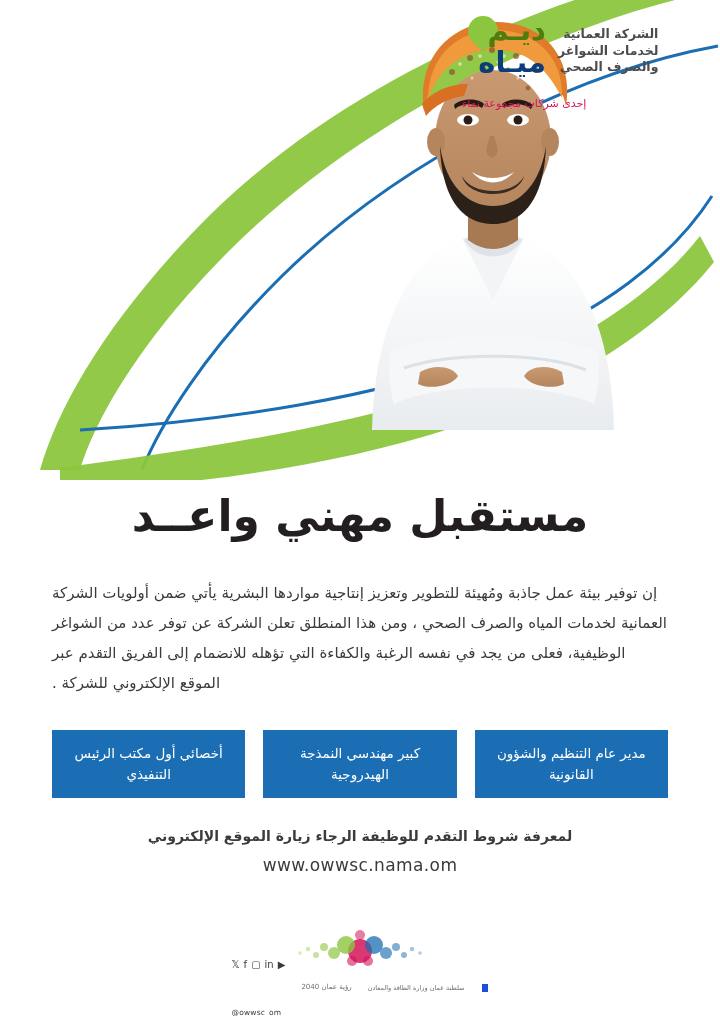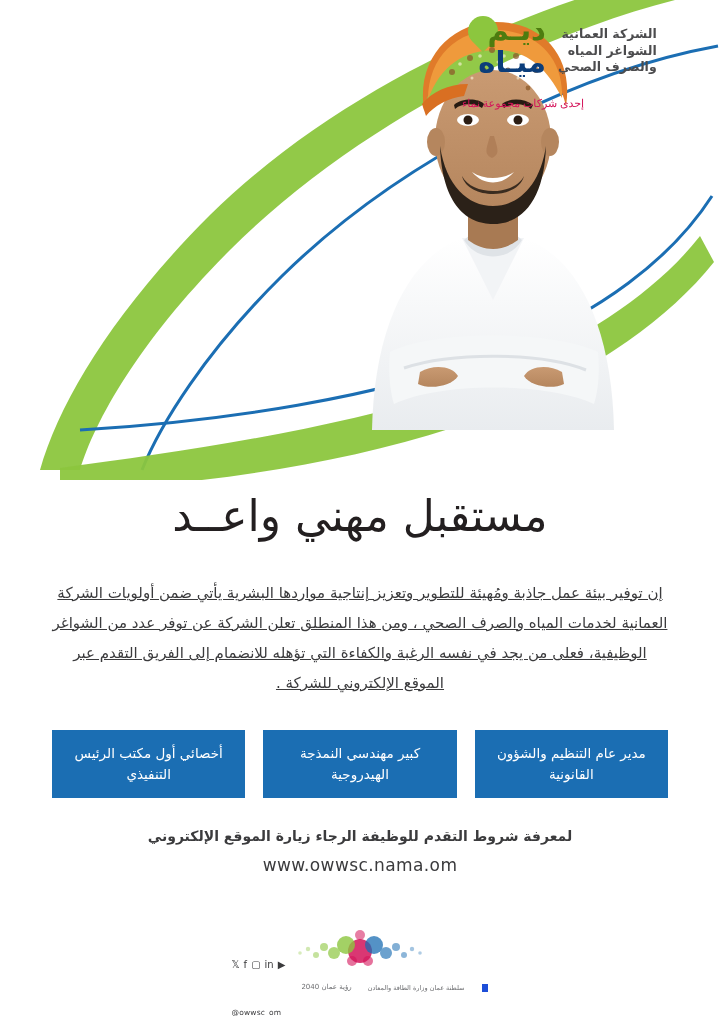--- a/index.html
+++ b/index.html
@@ -99,59 +99,57 @@
     color: #0b3d7a;
     line-height: 1;
   }
   .logo-sub {
     margin-top: 9px;
     font-size: 11px;
     color: #d4145a;
     letter-spacing: 1.2px;
     text-align: right;
     white-space: nowrap;
-    font-family: Liberation Serif, serif;
   }
 
   
   .photo {
     position: absolute;
     left: 312px;
     top: 0px;
     width: 360px;
     height: 430px;
     z-index: 4;
   }
 
   
   .headline {
     position: absolute;
     top: 490px;
     left: 0;
     width: 720px;
     text-align: center;
     font-size: 44px;
-    font-weight: normal;
+    font-weight: bold;
     color: #231f20;
     letter-spacing: 1px;
     direction: rtl;
   }
 
   
   .body-text {
     position: absolute;
     top: 578px;
     left: 52px;
     width: 616px;
-    text-align: center;
+    text-align: left;
     direction: rtl;
     font-size: 15px;
     line-height: 2.0;
     color: #3b3b3d;
-    text-decoration: underline;
   }
 
   
   .jobs {
     position: absolute;
     top: 730px;
     left: 52px;
     width: 616px;
     display: flex;
     flex-direction: row;
@@ -364,21 +362,21 @@
 
     <div class="logo-block">
       <div class="logo-row">
         <div class="logo-mark">
           <span class="drop"></span>
           <span class="word-top">ديـم</span>
           <span class="word-bottom">ميـاه</span>
         </div>
         <div class="logo-text-ar">
           <div>الشركة العمانية</div>
-          <div>الشواغر المياه</div>
+          <div>لخدمات الشواغر</div>
           <div>والصرف الصحي</div>
         </div>
       </div>
       <div class="logo-sub">إحدى شركات مجموعة نماء</div>
     </div>
   </div>
 
   <div class="headline">مستقبل مهني واعــد</div>
 
   <div class="body-text">إن توفير بيئة عمل جاذبة ومُهيئة للتطوير وتعزيز إنتاجية مواردها البشرية يأتي ضمن أولويات الشركة العمانية لخدمات المياه والصرف الصحي ، ومن هذا المنطلق تعلن الشركة عن توفر عدد من الشواغر الوظيفية، فعلى من يجد في نفسه الرغبة والكفاءة التي تؤهله للانضمام إلى الفريق التقدم عبر الموقع الإلكتروني للشركة .</div>

